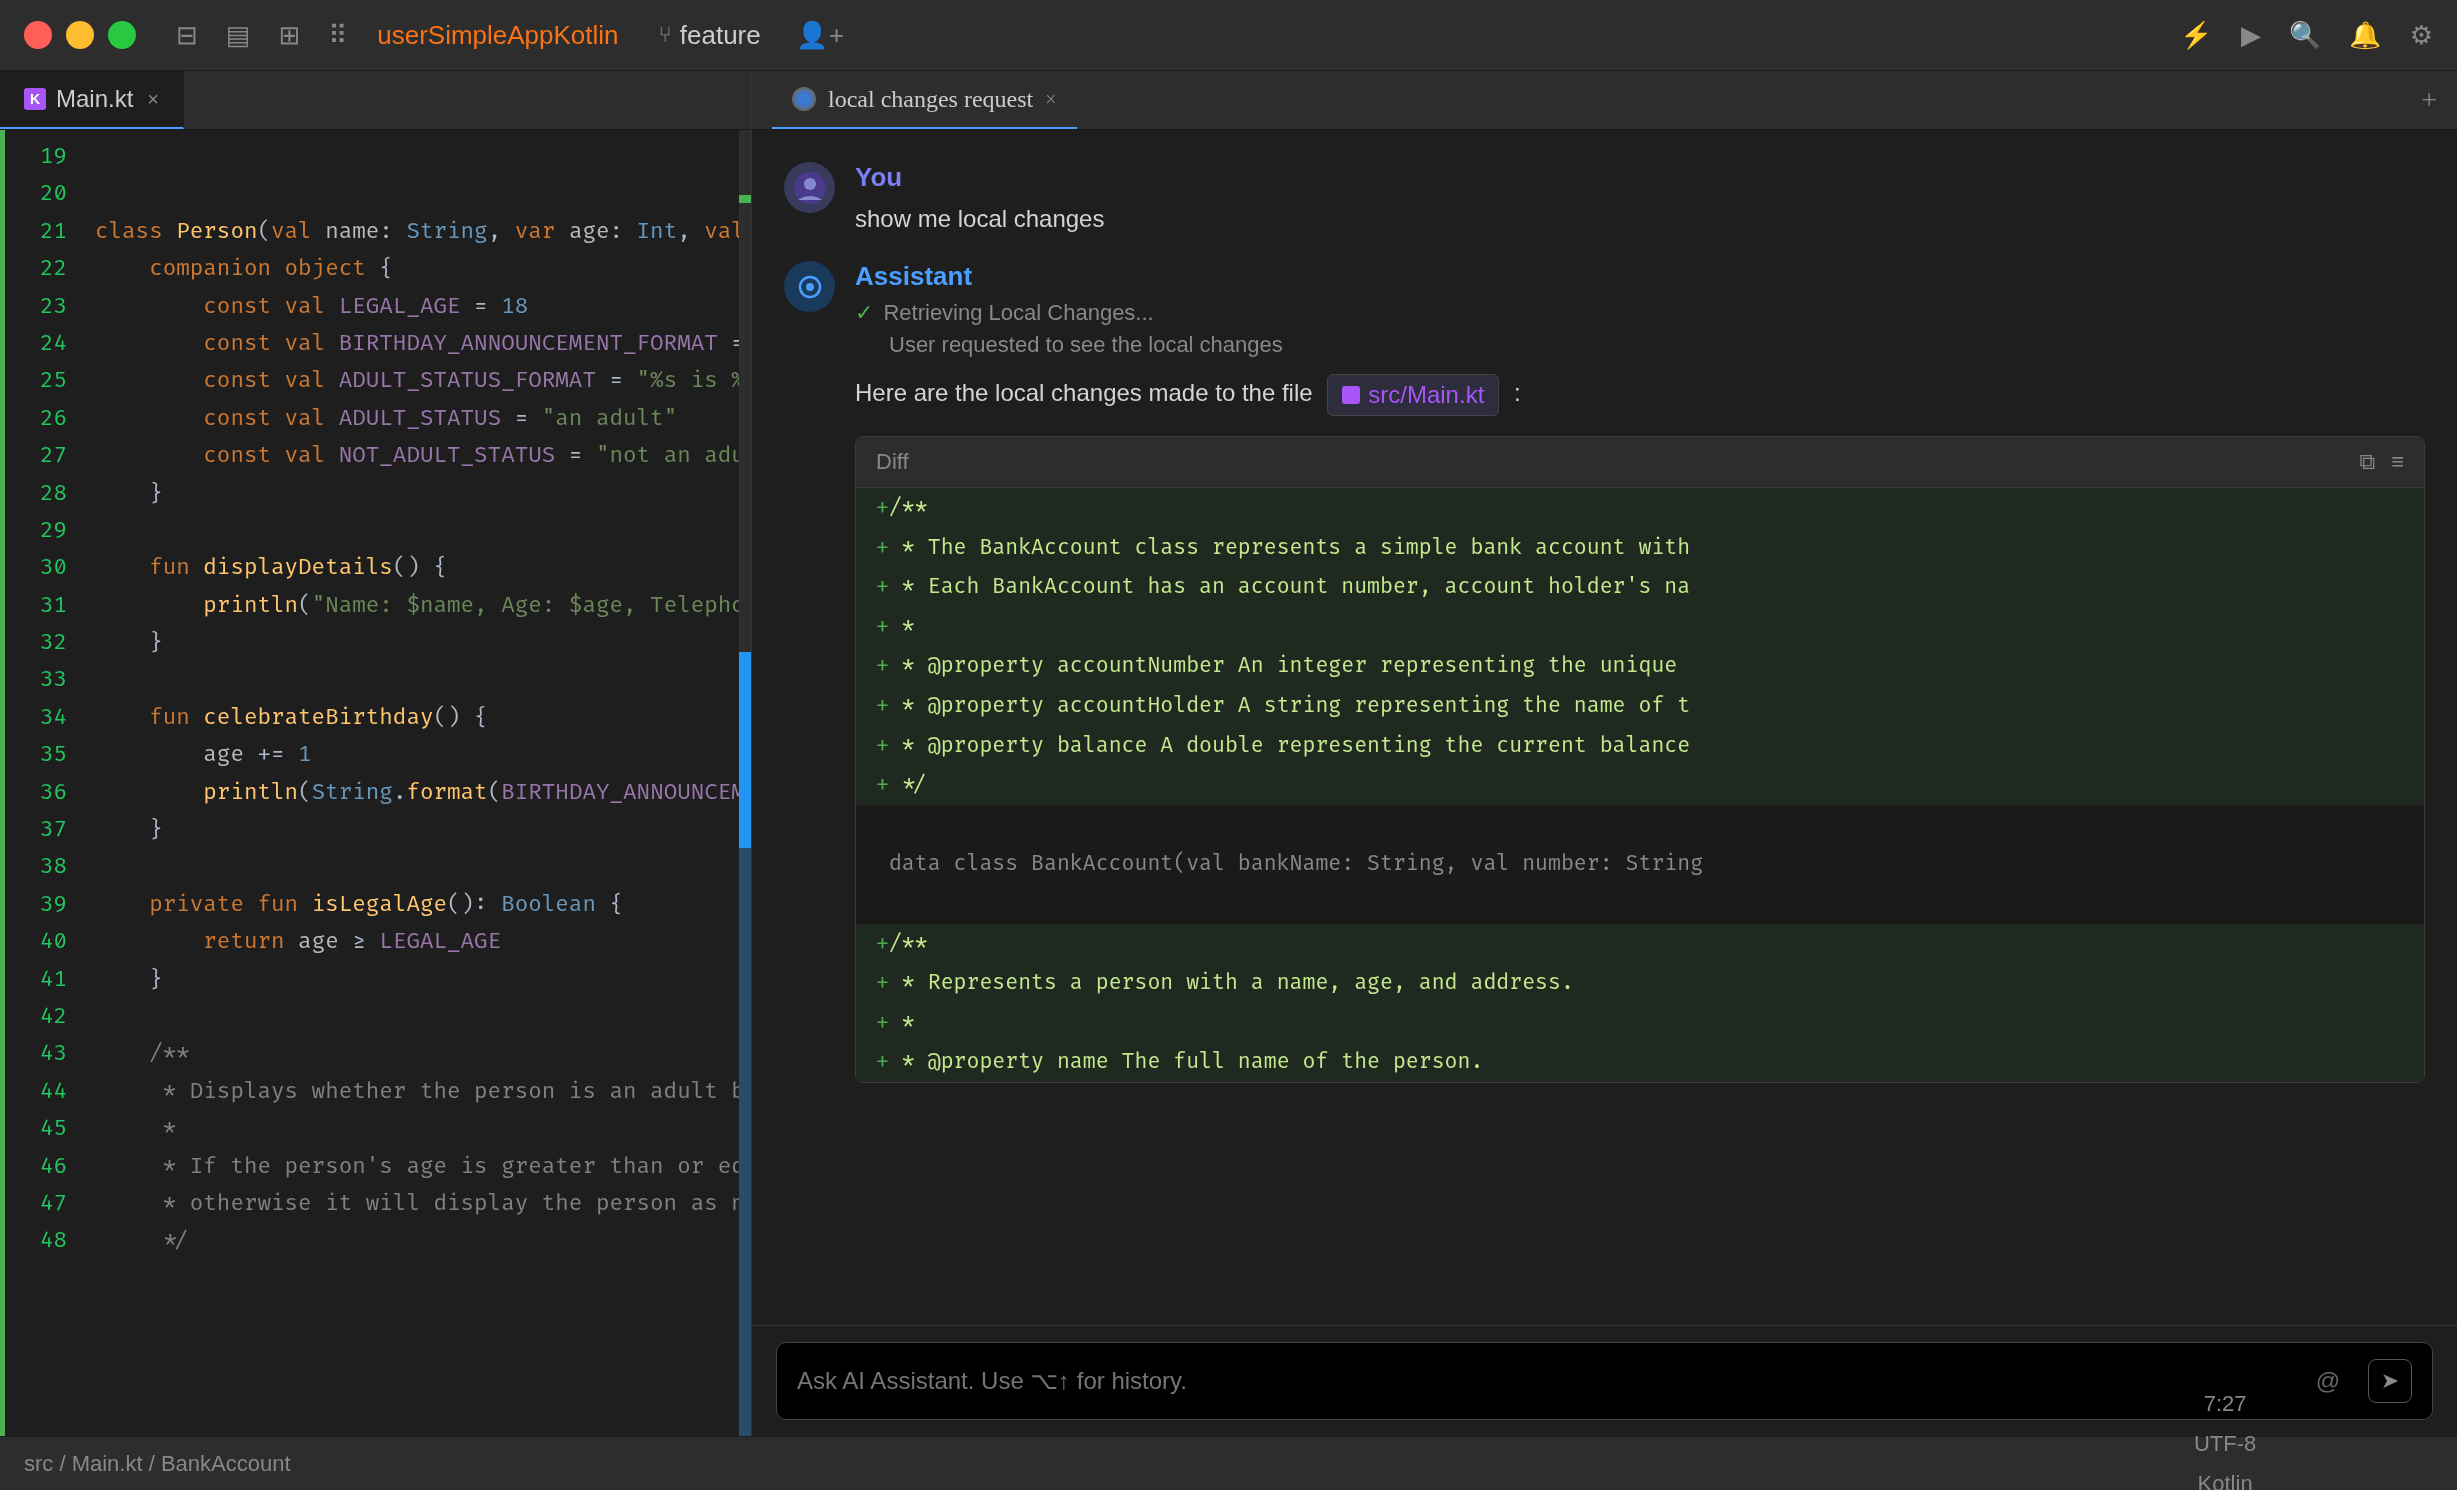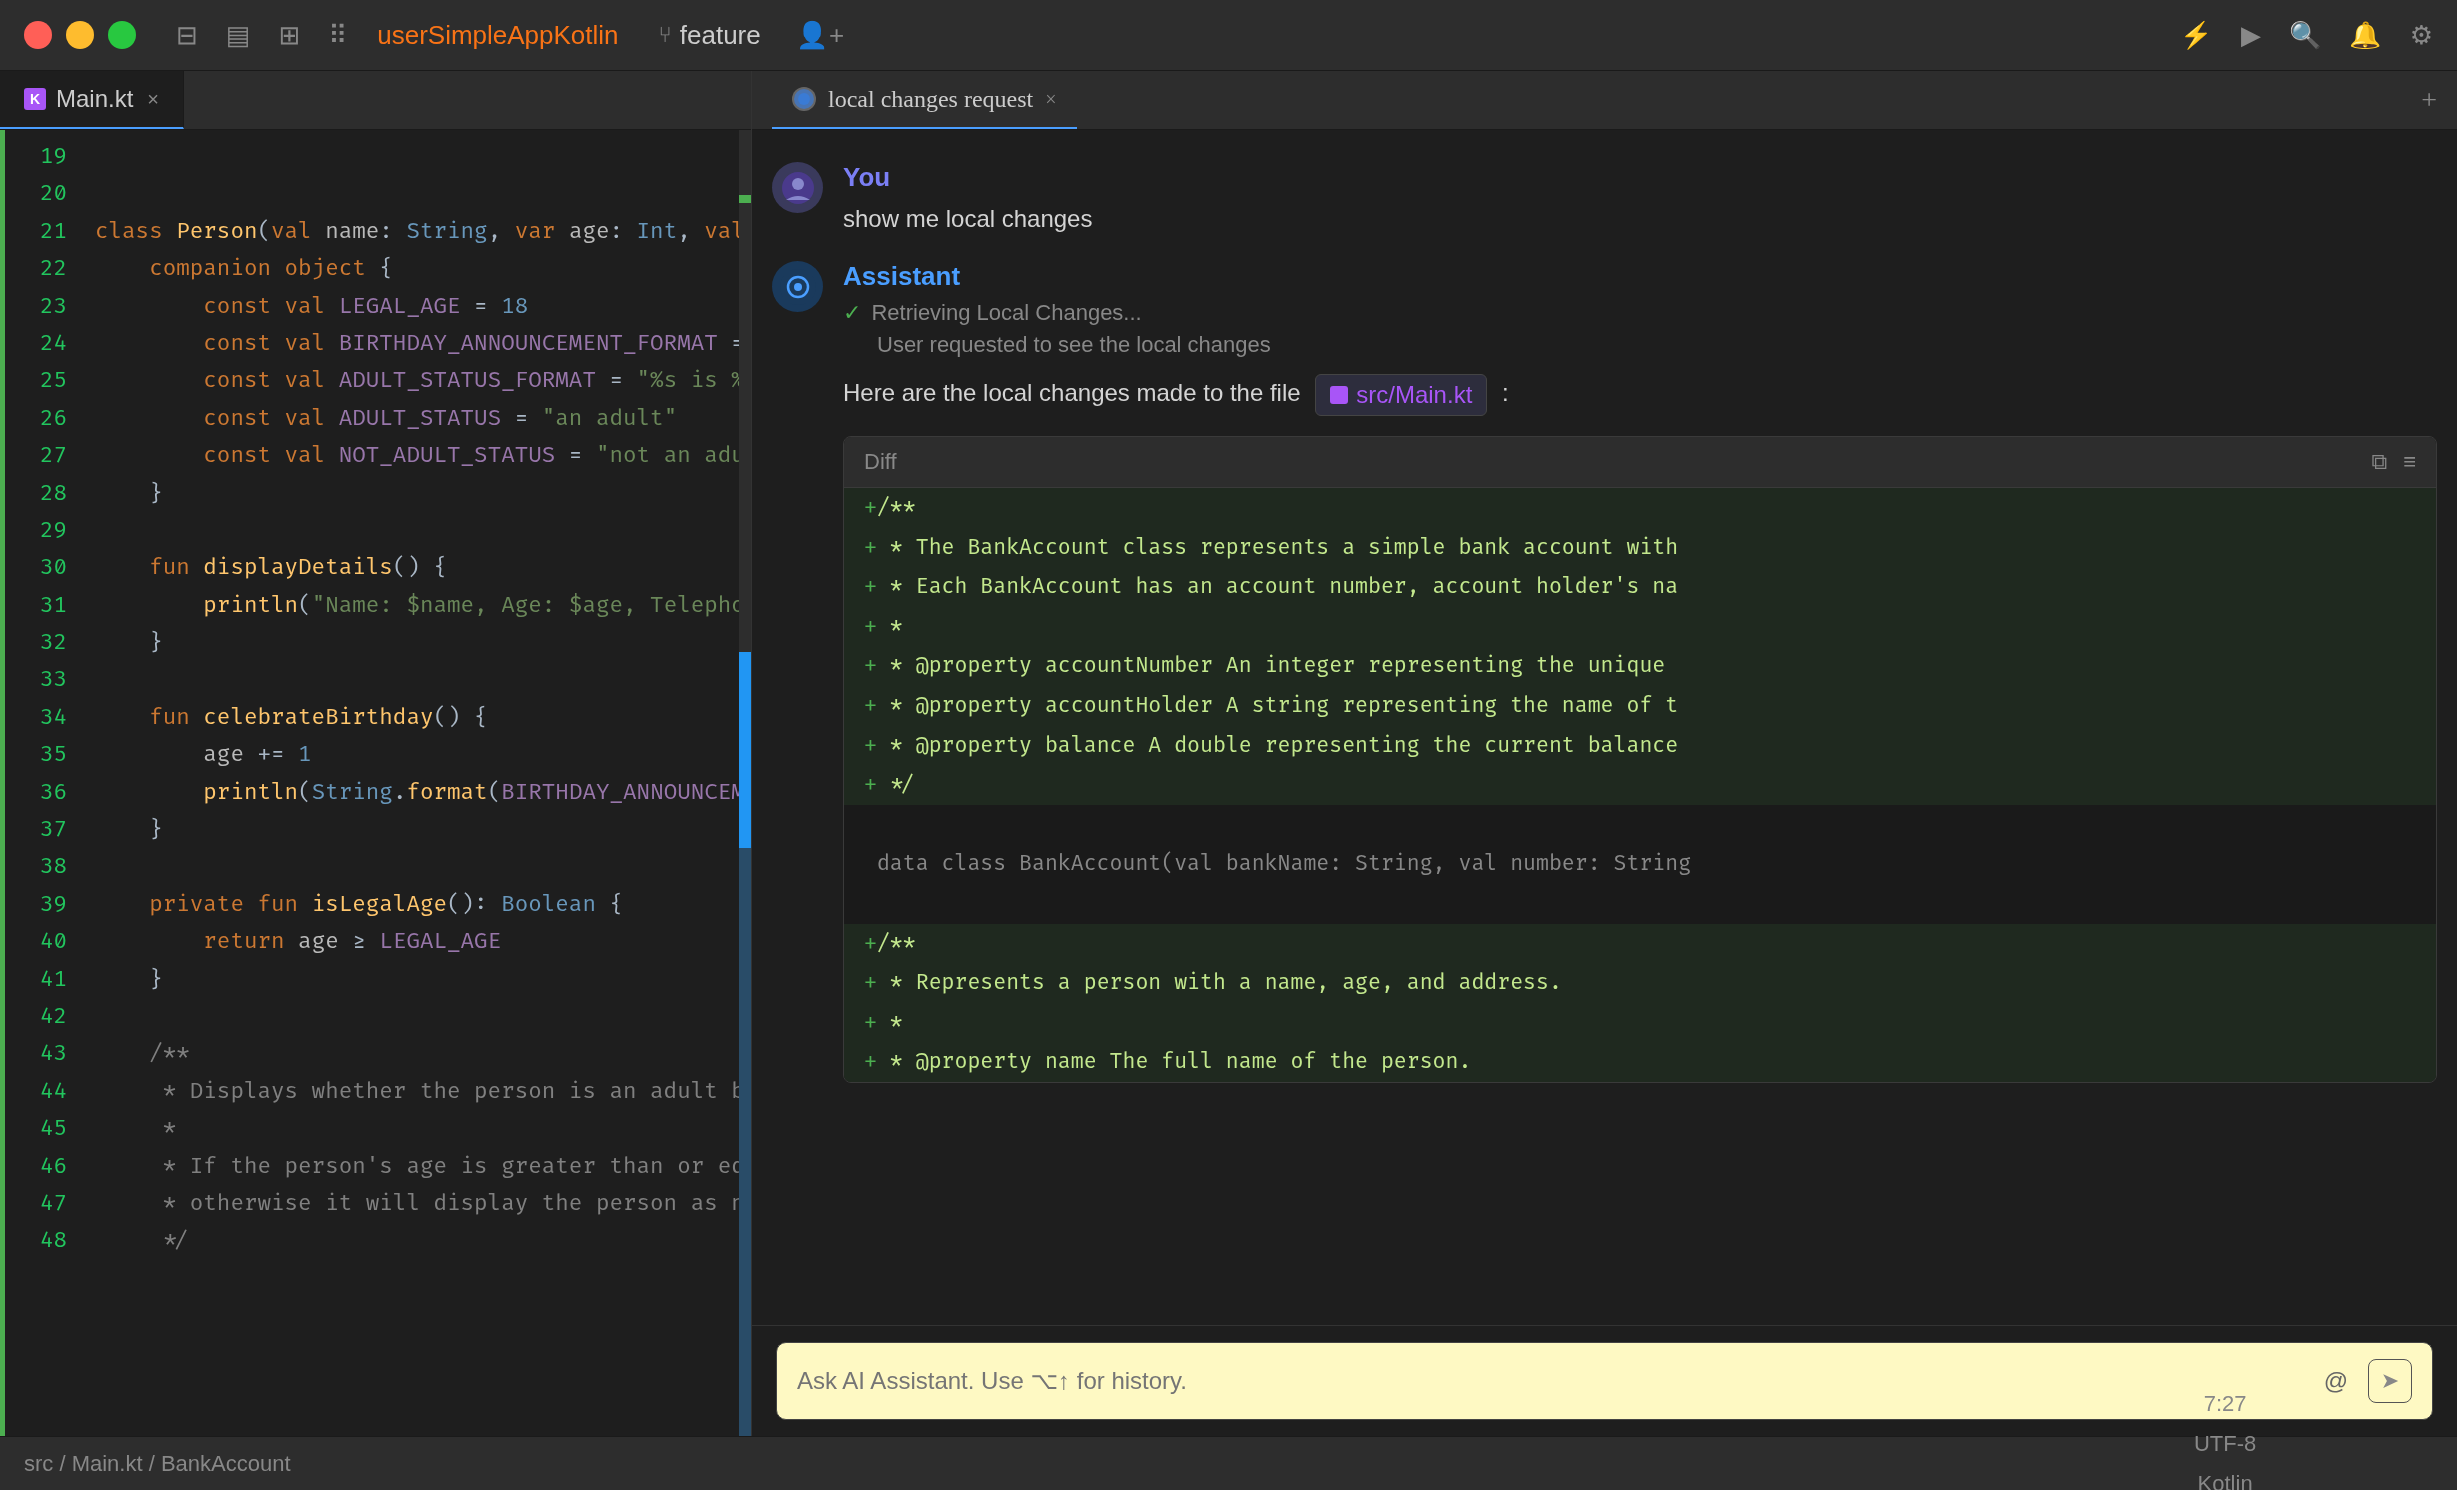--- a/index.html
+++ b/index.html
@@ -220,21 +220,21 @@
       margin-left: auto;
       font-size: 28px;
       color: #888;
       cursor: pointer;
     }
 
     
     .chat-area {
       flex: 1;
       overflow-y: auto;
-      padding: 32px 20px;
+      padding: 32px 32px;
       display: flex;
       flex-direction: column;
       gap: 24px;
     }
 
     .message-user {
       display: flex;
       gap: 20px;
       align-items: flex-start;
     }
@@ -341,22 +341,22 @@
     .input-area {
       border-top: 1px solid #333;
       padding: 16px 24px;
       display: flex;
       flex-direction: column;
       gap: 12px;
     }
     .input-row {
       display: flex;
       align-items: center;
-      gap: 20px;
-      background: #fef9c3;
+      gap: 28px;
+      background: #000000;
       border: 1px solid #444;
       border-radius: 10px;
       padding: 16px 20px;
     }
     .chat-input {
       flex: 1;
       background: transparent;
       border: none;
       color: #888;
       font-size: 24px;

